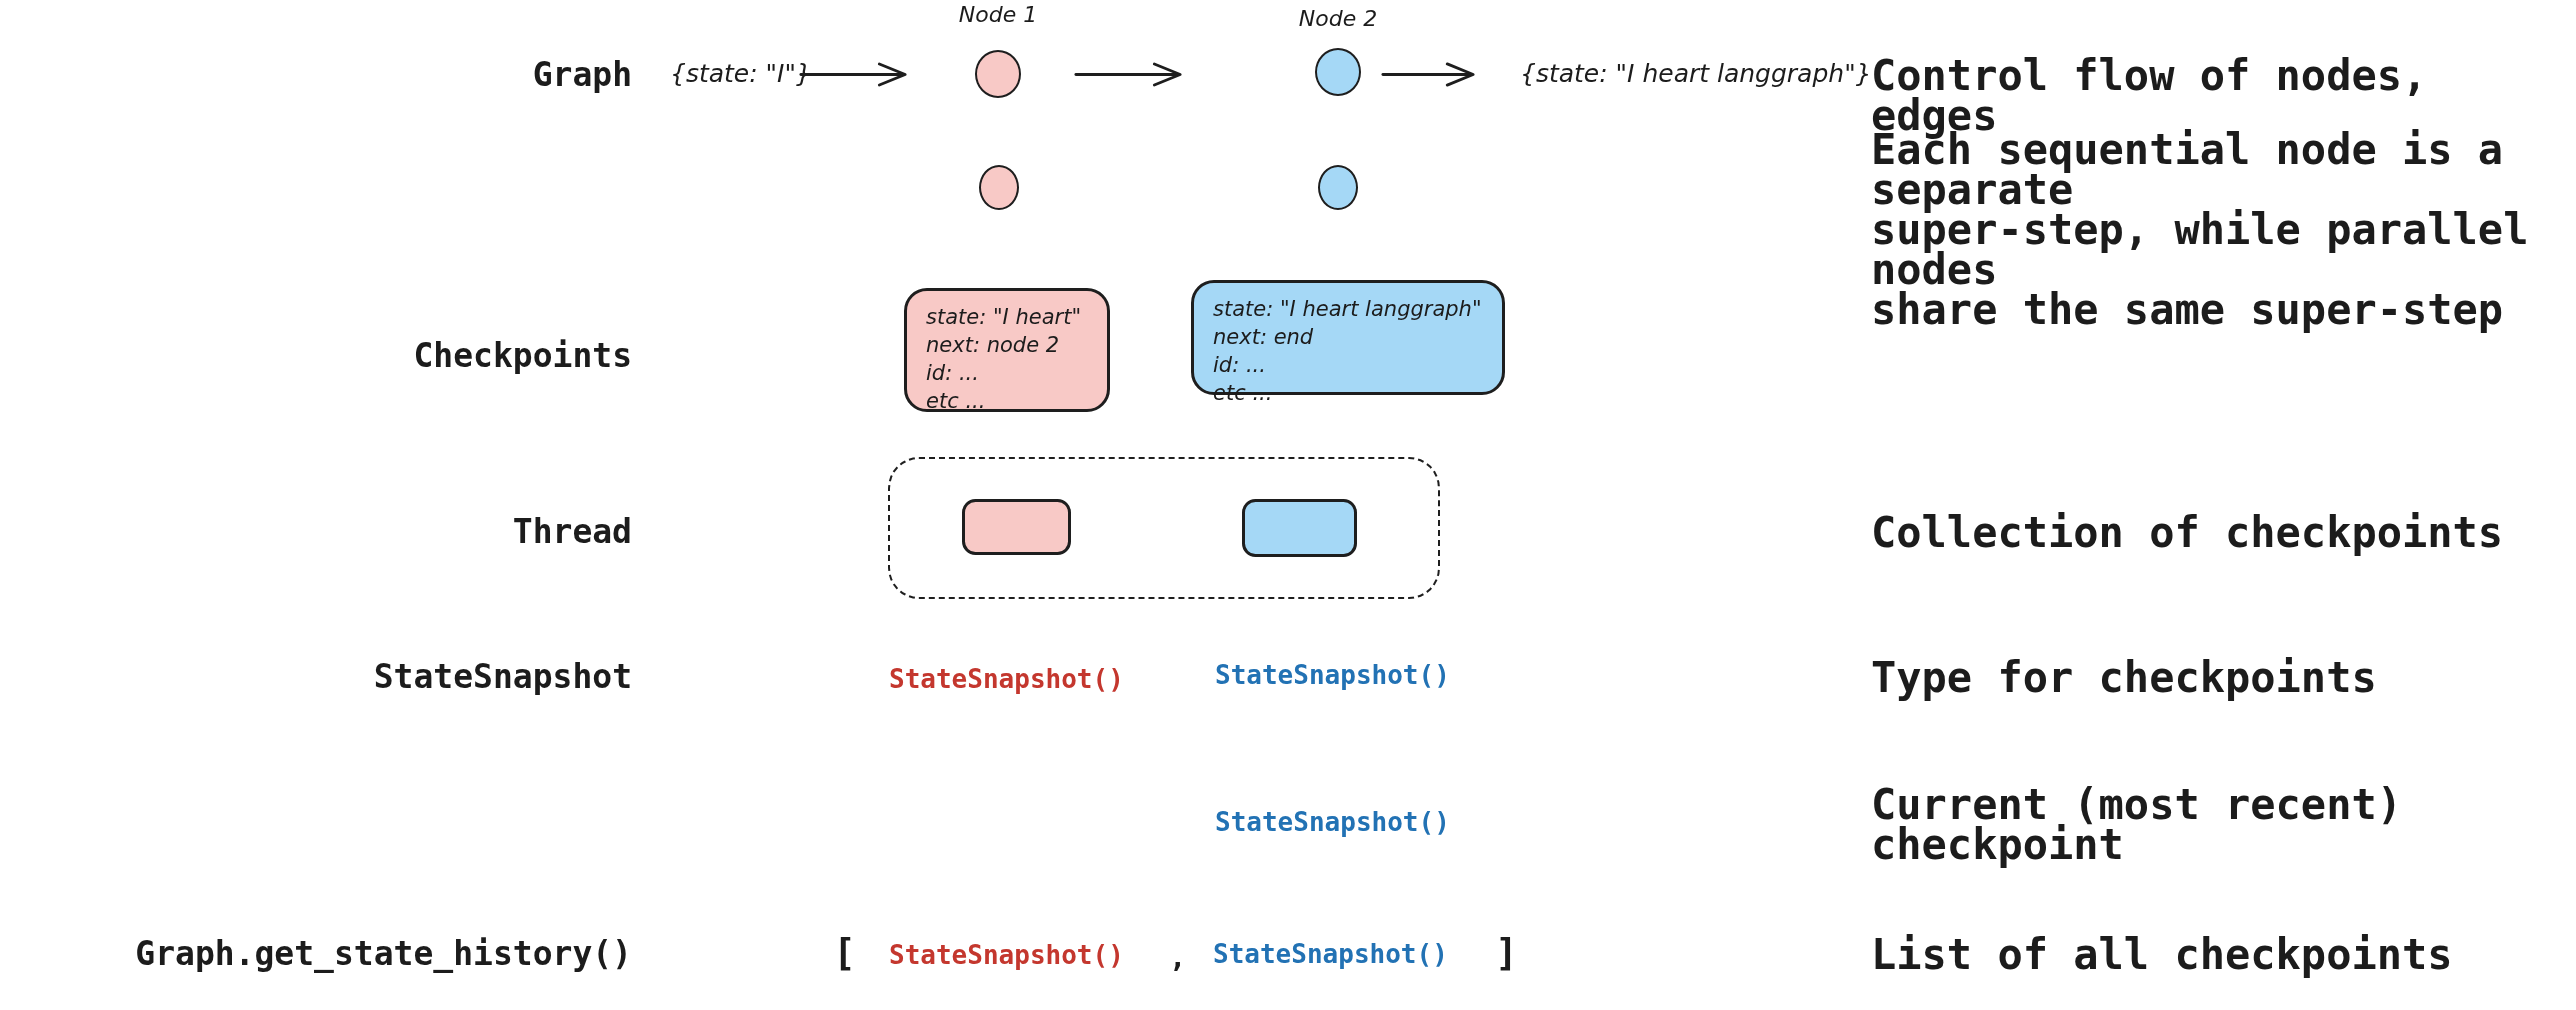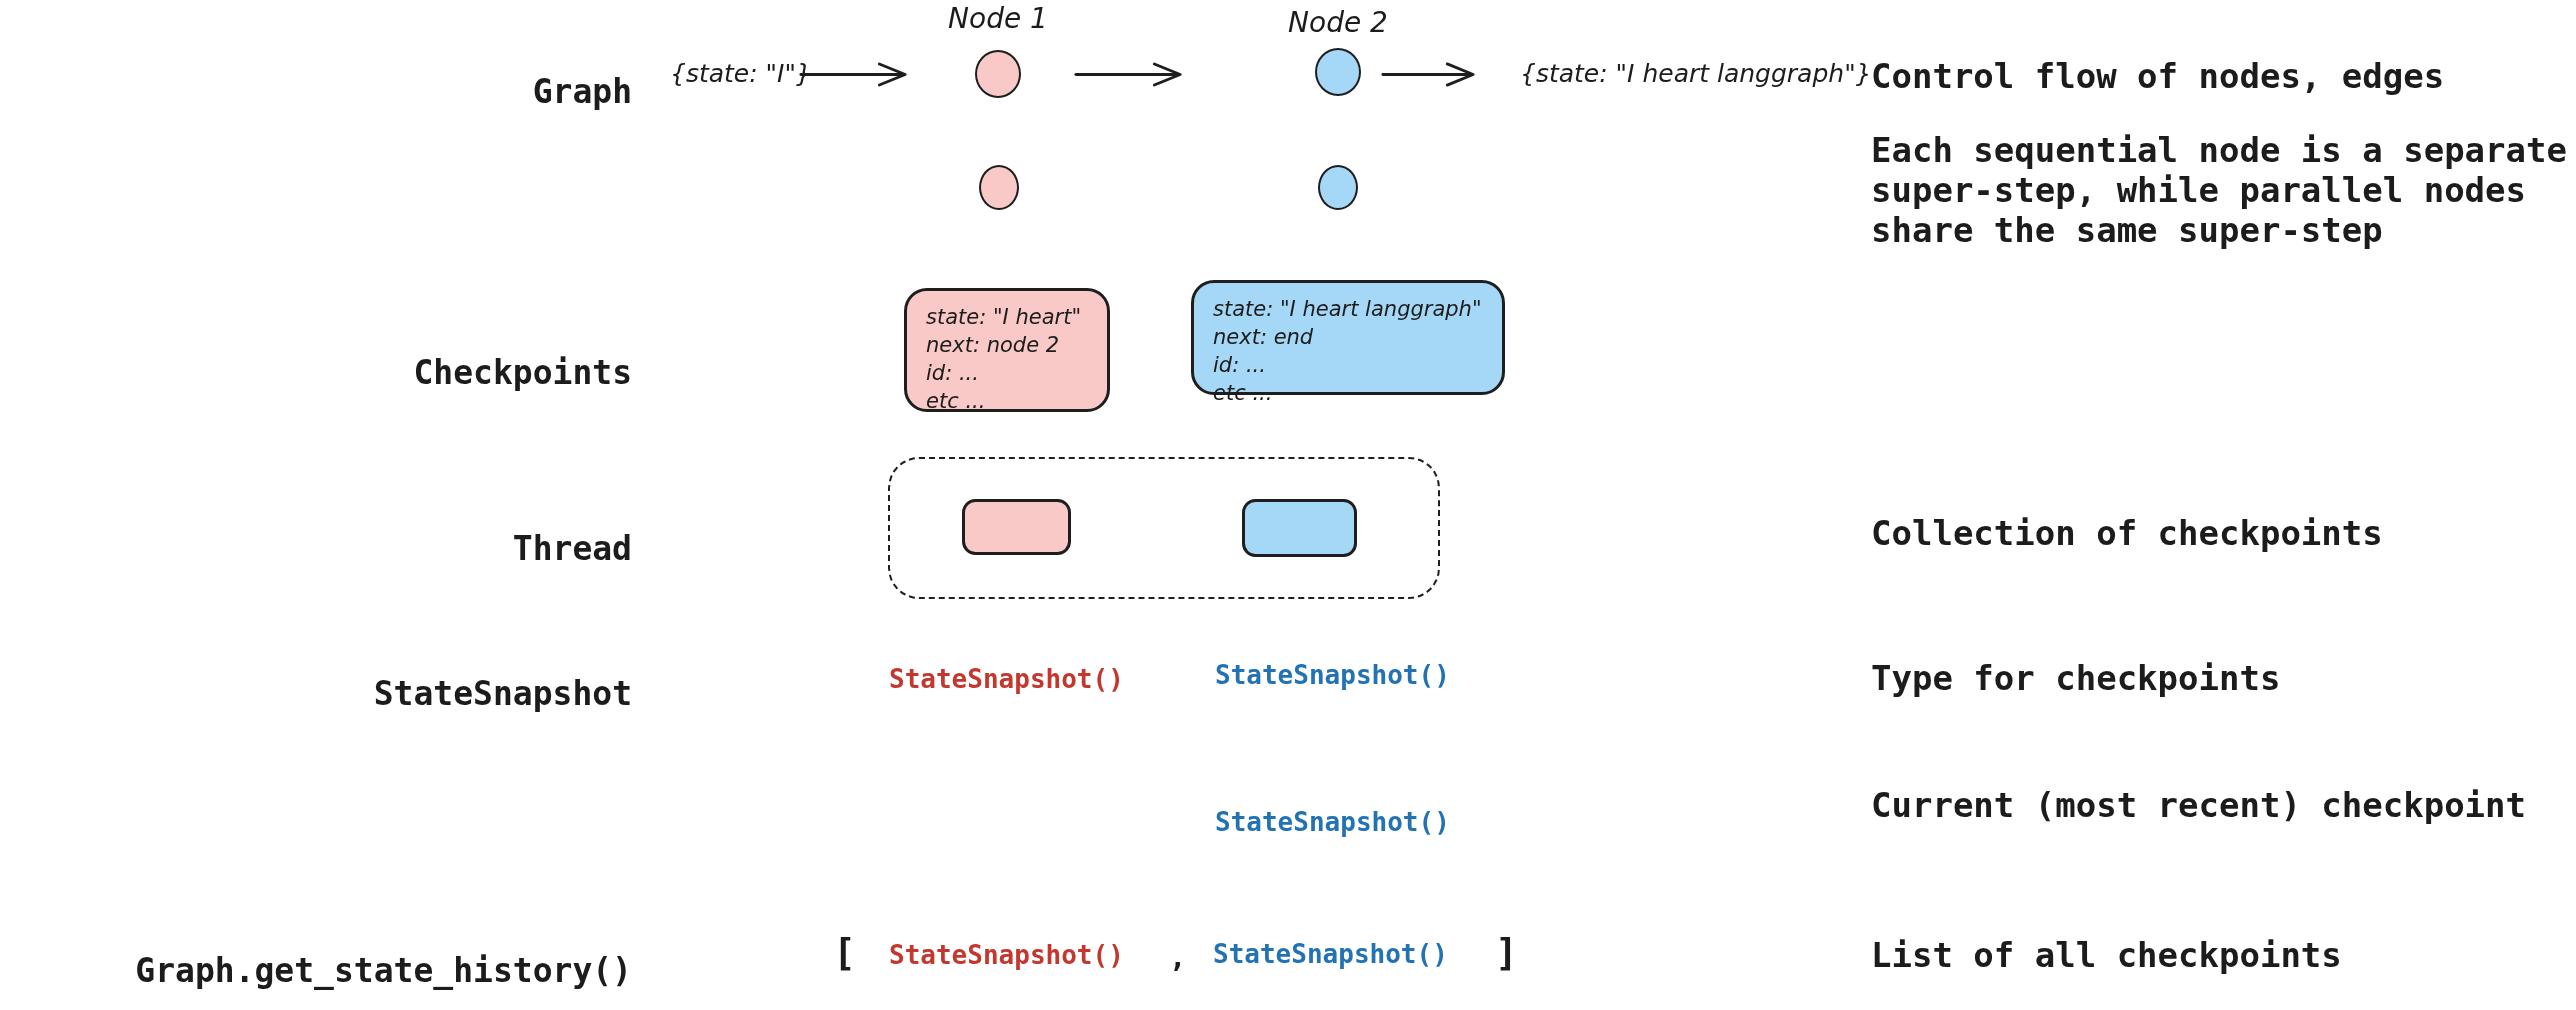--- a/index.html
+++ b/index.html
@@ -21,40 +21,39 @@
     font-weight: bold;
     font-size: 33px;
     line-height: 38px;
     color: #1c1c1c;
     white-space: nowrap;
   }
   .row-label {
     left: 0;
     width: 632px;
     text-align: right;
-    margin-top: 17px;
   }
   .row-desc {
     left: 1871px;
     white-space: pre-line;
     font-family: "DejaVu Sans Mono", monospace;
     font-weight: bold;
-    font-size: 34px;
+    font-size: 42px;
     line-height: 40px;
     color: #1c1c1c;
   }
 
   
   .hand {
     font-family: "DejaVu Sans", sans-serif;
     font-style: italic;
     color: #1c1c1c;
   }
   .state-text { font-size: 25px; white-space: nowrap; }
-  .node-label { font-size: 28px; white-space: nowrap; text-align: center; }
+  .node-label { font-size: 22px; white-space: nowrap; text-align: center; }
 
   
   .node-circle {
     border: 2.9px solid #1e1e1e;
     border-radius: 50%;
   }
   .pink-fill { background: #f8c9c6; }
   .blue-fill { background: #a5d8f6; }
 
   

